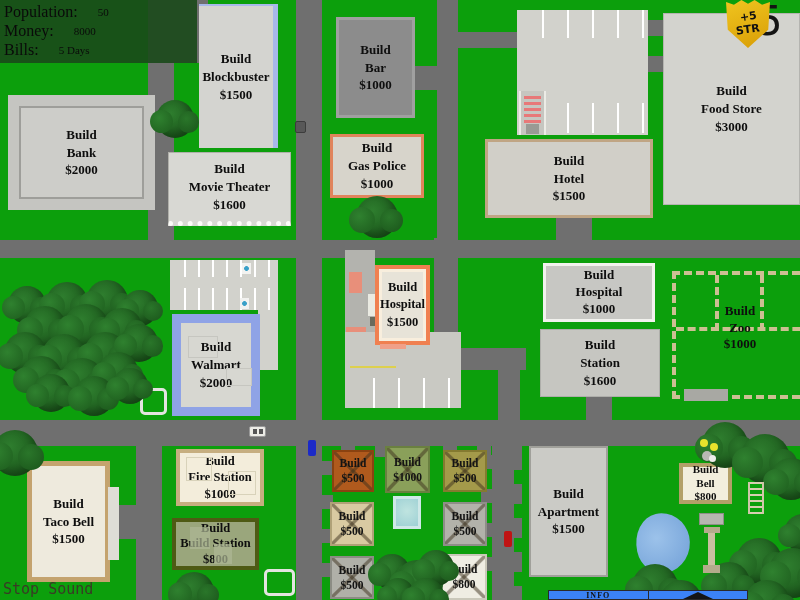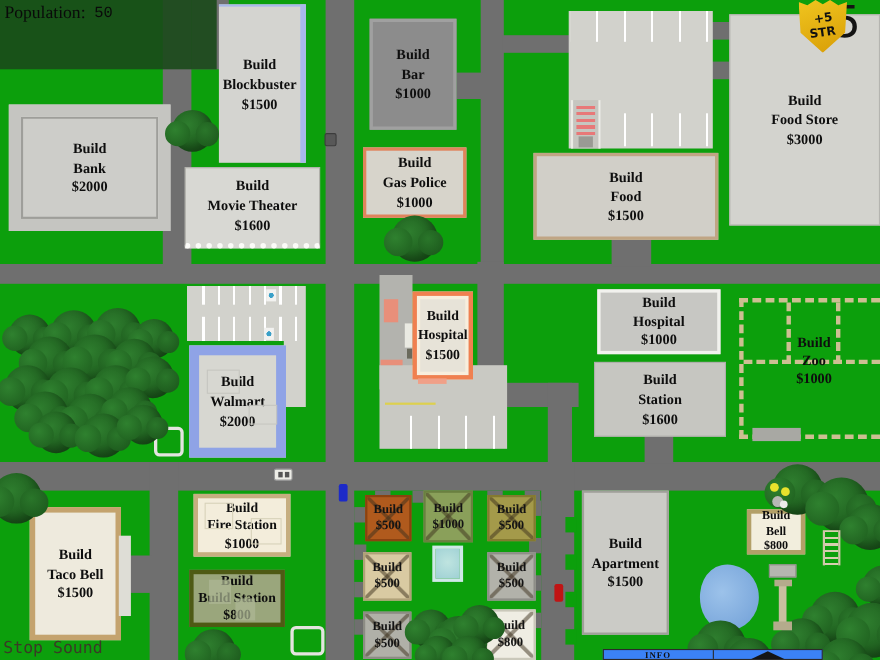--- a/index.html
+++ b/index.html
@@ -31,23 +31,23 @@
   .tree{position:absolute;z-index:5;border-radius:50%;
         background:radial-gradient(circle at 40% 35%,#2e7d2e,#1c5a1c 75%);
         box-shadow:inset -4px -5px 9px rgba(0,0,0,.28)}
   .tree::before{content:"";position:absolute;width:62%;height:62%;border-radius:50%;left:-16%;top:26%;
         background:radial-gradient(circle at 40% 35%,#2f812f,#1d5c1d)}
   .tree::after{content:"";position:absolute;width:56%;height:56%;border-radius:50%;right:-13%;top:30%;
         background:radial-gradient(circle at 40% 35%,#2a762a,#1a541a)}
 
   .hud{position:absolute;left:0;top:0;width:197px;height:63px;background:rgba(25,73,25,.9);
        z-index:9;padding:2px 0 0 4px;color:#0a0a0a}
-  .hud .row{display:flex;align-items:center;gap:8px;height:19px}
+  .hud .row{display:flex;align-items:center;gap:20px;height:19px}
   .hud .lbl{font-family:"Liberation Serif",serif;font-size:16px}
-  .hud .val{font-family:Liberation Mono, monospace;font-size:14px}
+  .hud .val{font-family:Liberation Serif, serif;font-size:11px}
 
   .shield{position:absolute;left:726px;top:0;width:44px;height:48px;z-index:9;
       background:linear-gradient(160deg,#f0c51f,#d89d06);
       clip-path:polygon(0% 4%,18% 10%,35% 0%,50% 8%,65% 0%,82% 10%,100% 4%,96% 62%,50% 100%,4% 62%);
       display:flex;flex-direction:column;align-items:center;justify-content:center;
       font-family:"DejaVu Sans",sans-serif;font-weight:bold;font-size:11px;color:#111}
   .shield span{transform:rotate(-8deg);line-height:1.15}
   .daynum{position:absolute;left:757px;top:0;z-index:8;font-family:"DejaVu Sans",sans-serif;
       font-size:40px;color:#141414;line-height:1.05}
 
@@ -156,21 +156,21 @@
   </div>
 
   <div class="b" style="left:330px;top:134px;width:94px;height:64px;background:#d7d4cb;border:3px solid #e0845c">
     <span>Build</span>
     <span>Gas Police</span>
     <span>$1000</span>
   </div>
 
   <div class="b" style="left:485px;top:139px;width:168px;height:79px;background:#d1cfc8;border:3px solid #c0a584">
     <span>Build</span>
-    <span>Food</span>
+    <span>Hotel</span>
     <span>$1500</span>
   </div>
 
   <div class="b" style="left:663px;top:13px;width:137px;height:192px;background:#d3d3ce;border:1px solid #b4b4b0">
     <span>Build</span>
     <span>Food Store</span>
     <span>$3000</span>
   </div>
 
   <div class="b" style="left:375px;top:265px;width:55px;height:80px;background:#e7e3d8;border:4px solid #f08050;box-shadow:inset 0 0 0 3px #f8eedd;font-size:12.5px">
@@ -330,20 +330,28 @@
   <div class="tree" style="left:708px;top:562px;width:42px;height:42px"></div>
   <div class="tree" style="left:632px;top:564px;width:46px;height:46px"></div>
   <div class="tree" style="left:660px;top:580px;width:42px;height:42px"></div>
   <div class="tree" style="left:744px;top:580px;width:46px;height:46px"></div>
 
   <div class="hud">
     <div class="row">
       <span class="lbl">Population:</span>
       <span class="val">50</span>
     </div>
+    <div class="row">
+      <span class="lbl">Money:</span>
+      <span class="val">8000</span>
+    </div>
+    <div class="row">
+      <span class="lbl">Bills:</span>
+      <span class="val">5 Days</span>
+    </div>
   </div>
 
   <div class="shield">
     <span>+5</span>
     <span>STR</span>
   </div>
   <div class="daynum">5</div>
 
   <div class="stopsound">Stop Sound</div>
 

